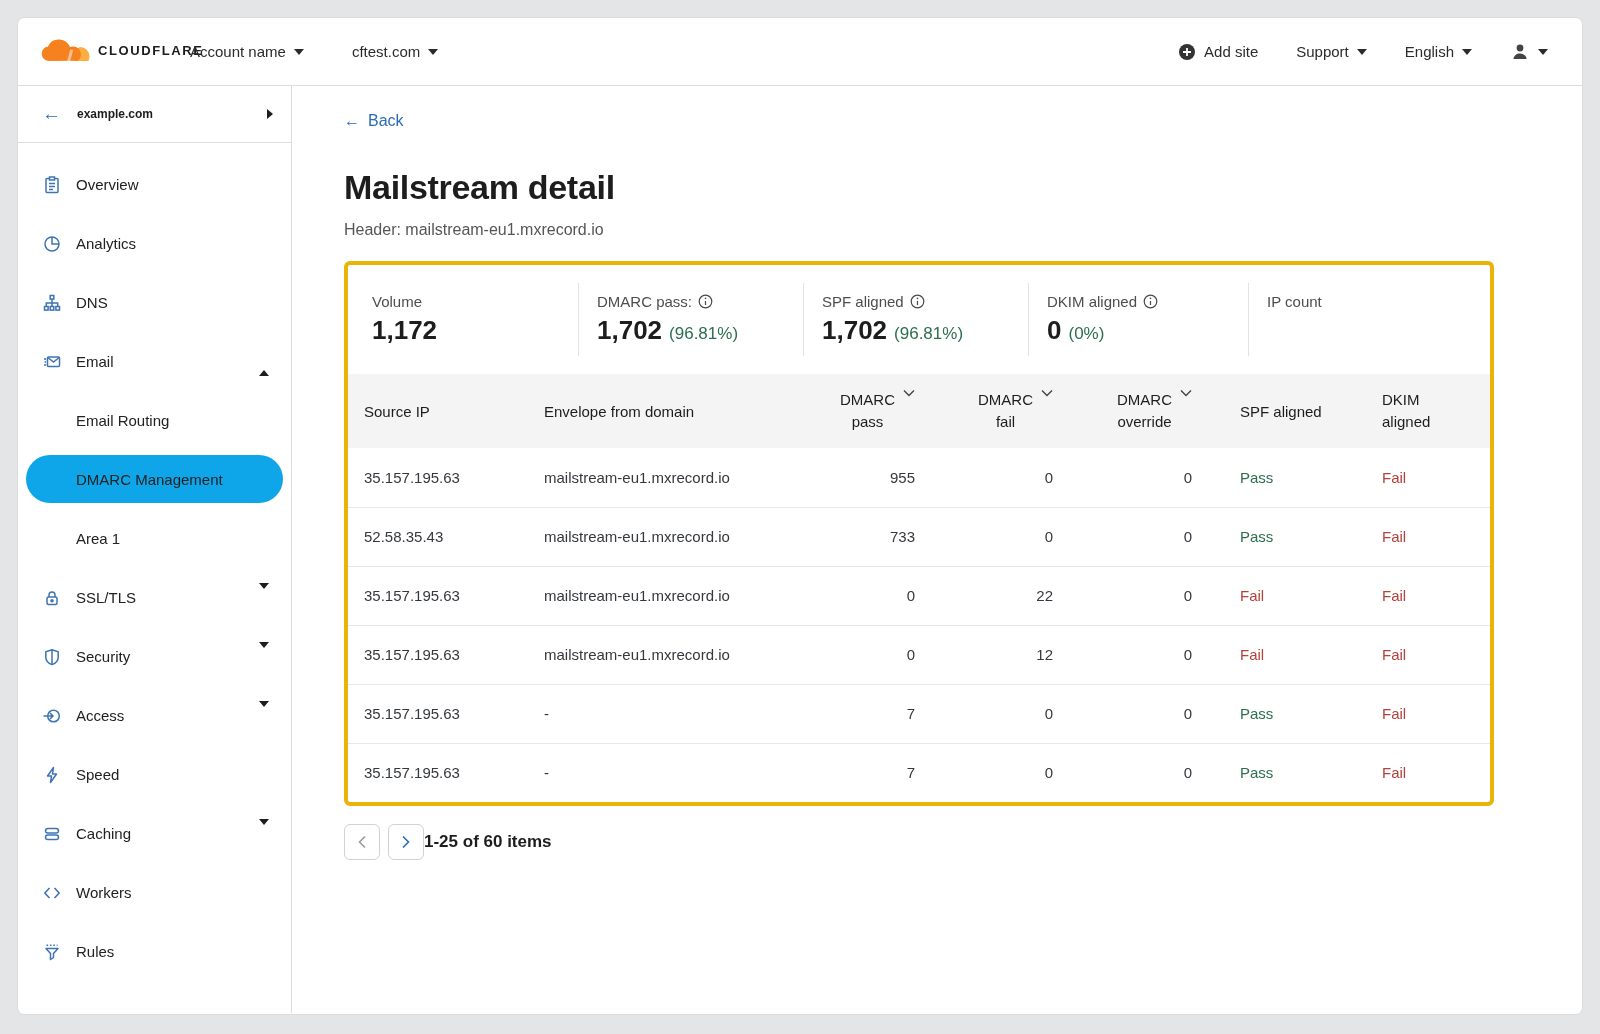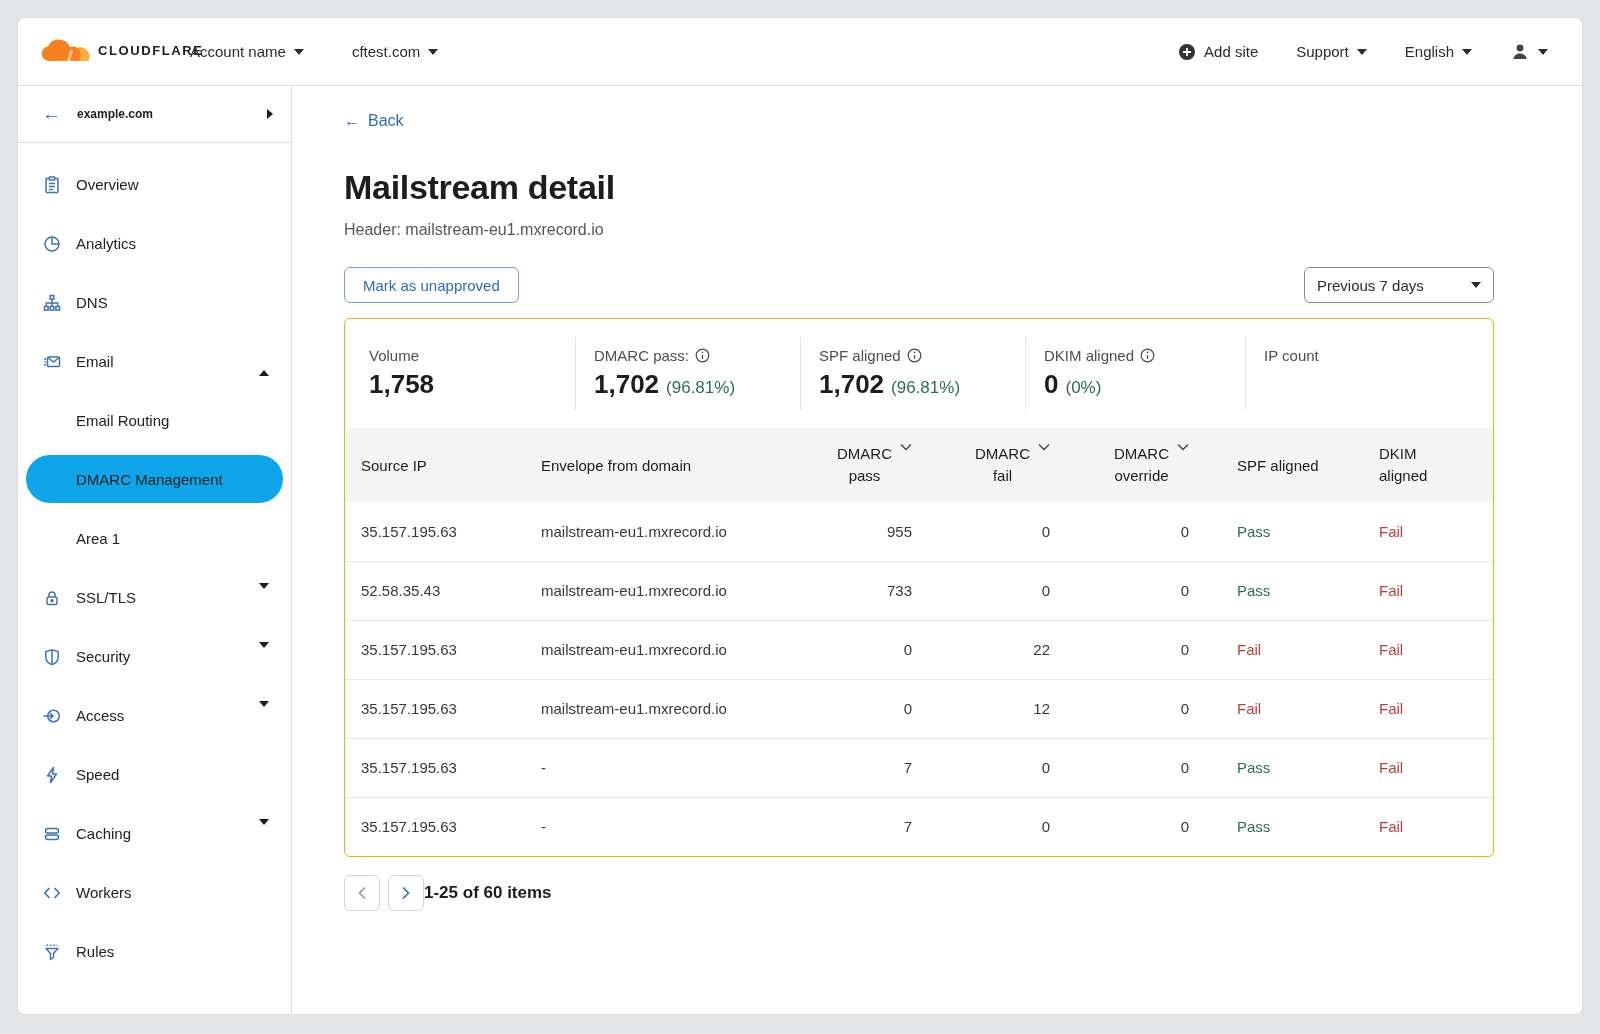--- a/index.html
+++ b/index.html
@@ -37,21 +37,21 @@
   
   .back-link { display:inline-flex; align-items:center; gap:8px; color:#2c6cb5; font-size:16px; cursor:pointer; }
   .page-title { margin-top:38px; font-size:34px; font-weight:700; color:#1d1d1d; letter-spacing:-0.3px; }
   .subtitle { margin-top:14px; font-size:16px; color:#565656; }
   .toolbar { margin-top:28px; width:1150px; display:flex; justify-content:space-between; align-items:center; }
   .btn-outline { height:36px; padding:0 18px; border:1px solid #74a0ce; border-radius:6px; background:#fff; color:#2c6cb5; font-size:15px; font-family:inherit; cursor:pointer; }
   .select { height:36px; min-width:190px; border:1px solid #8d8d8d; border-radius:6px; background:#fff; display:flex; align-items:center; padding:0 12px; font-size:15px; color:#2b2b2b; cursor:pointer; }
   .select .caret-down { margin-left:auto; }
 
   
-  .card { width:1150px; margin-top:15px; border:1px solid #eab308; border-radius:6px; background:#fff; overflow:hidden; }
+  .card { width:1150px; margin-top:22px; border:4px solid #eab308; border-radius:6px; background:#fff; overflow:hidden; }
   .stats { display:flex; padding:18px 0; }
   .stat { padding:10px 0 10px 18px; }
   .stat + .stat { border-left:1px solid #e3e3e3; }
   .stat:nth-child(1){ flex:0 0 230px; padding-left:24px; }
   .stat:nth-child(2){ flex:0 0 225px; }
   .stat:nth-child(3){ flex:0 0 225px; }
   .stat:nth-child(4){ flex:0 0 220px; }
   .stat:nth-child(5){ flex:0 0 250px; }
   .stat-label { font-size:15px; color:#4e4e4e; display:flex; align-items:center; gap:6px; }
   .stat-value-row { margin-top:5px; display:flex; align-items:baseline; gap:7px; }
@@ -269,37 +269,30 @@
 
     <main class="main">
       <a class="back-link">
         <span>←</span>
         <span>Back</span>
       </a>
 
       <h1 class="page-title">Mailstream detail</h1>
       <div class="subtitle">Header: mailstream-eu1.mxrecord.io</div>
 
-      <div class="toolbar">
-        <button class="btn-outline">Mark as unapproved</button>
-        <div class="select">
-          <span>Previous 7 days</span>
-          <span class="caret-down"></span>
-        </div>
-      </div>
 
       <div class="card">
 
         <div class="stats">
           <div class="stat">
             <div class="stat-label">
                 <span>Volume</span>
               </div>
             <div class="stat-value-row">
-                <span class="stat-value">1,758</span>
+                <span class="stat-value">1,172</span>
               </div>
           </div>
           <div class="stat">
             <div class="stat-label">
               <span>DMARC pass:</span>
               <span>
                 <svg width="15" height="15" viewBox="0 0 15 15" fill="none" stroke="#4a4a4a" stroke-width="1.2">
                     <circle cx="7.5" cy="7.5" r="6.3"></circle>
                     <path d="M7.5 7v4"></path>
                     <circle cx="7.5" cy="4.4" r="0.8" fill="#4a4a4a" stroke="none"></circle>

